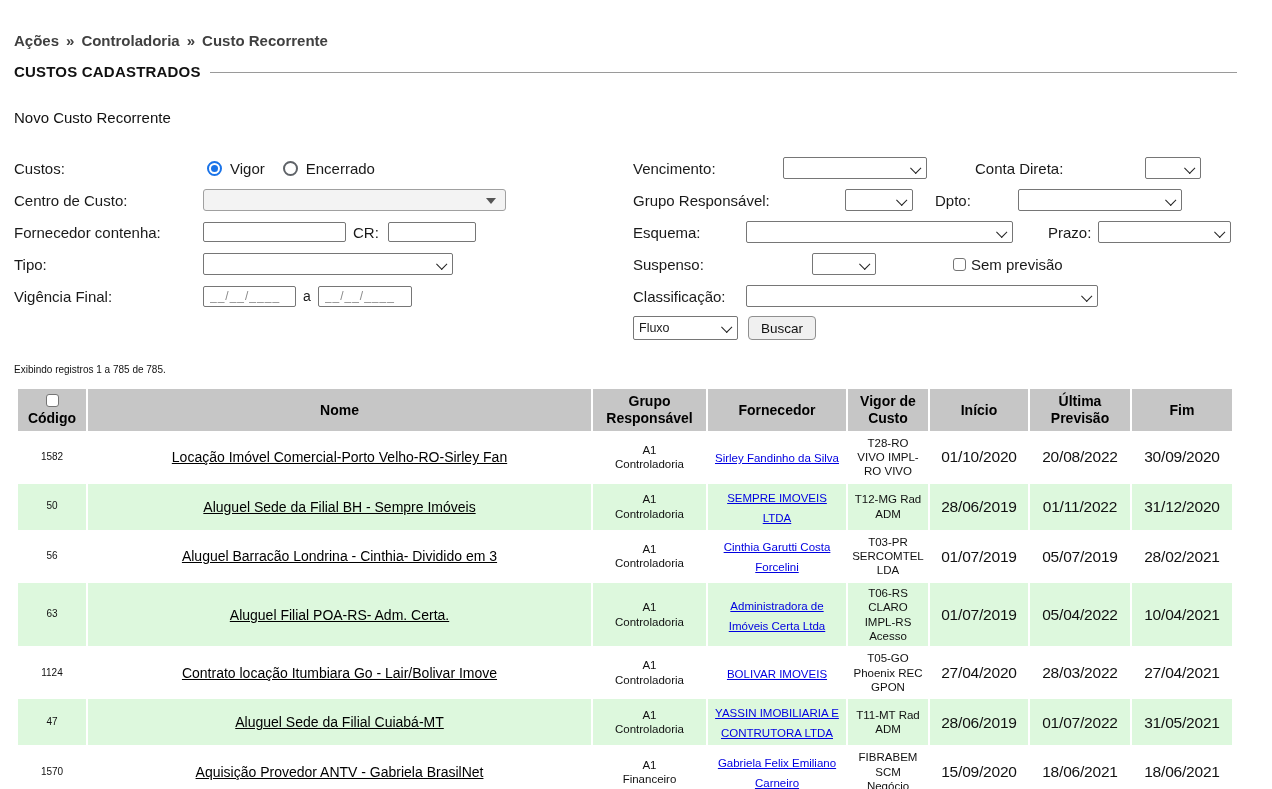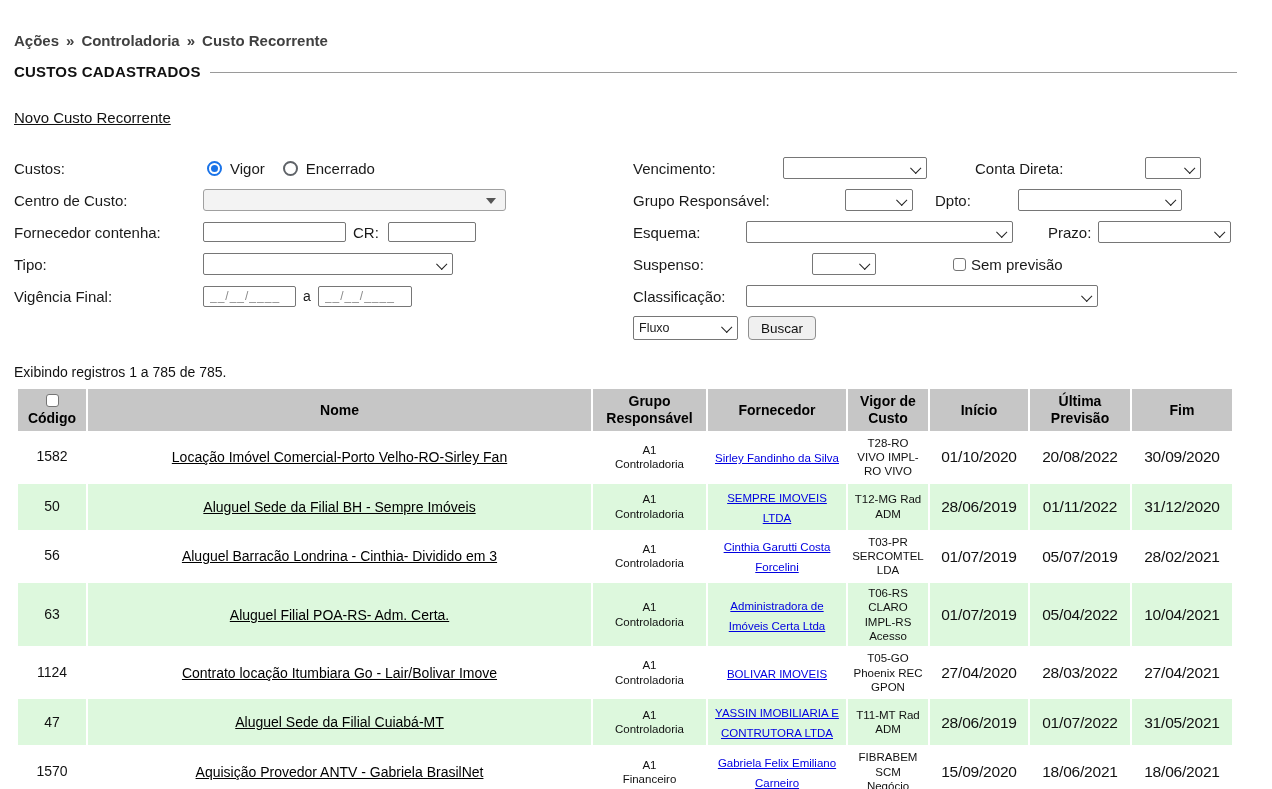--- a/index.html
+++ b/index.html
@@ -5,21 +5,21 @@
   * { margin:0; padding:0; box-sizing:border-box; }
   html,body { width:1272px; height:789px; background:#fff; overflow:hidden; }
   body { font-family:"Liberation Sans", sans-serif; color:#1a1a1a; position:relative; }
 
   
   .breadcrumb { position:absolute; left:14px; top:32px; font-size:15px; font-weight:bold; color:#404040; }
   .breadcrumb .sep { margin:0 7px; }
   .section-head { position:absolute; left:14px; top:63px; width:1223px; display:flex; align-items:center; }
   .section-title { font-size:15px; font-weight:bold; letter-spacing:.2px; color:#111; white-space:nowrap; }
   .section-rule { flex:1; border-top:1px solid #9a9a9a; margin-left:9px; margin-top:1px; }
-  .new-link { position:absolute; left:14px; top:109px; font-size:15px; color:#111; text-decoration:underline; cursor:pointer; }
+  .new-link { position:absolute; left:14px; top:109px; font-size:15px; color:#111; cursor:pointer; }
 
   
   .filters { position:absolute; left:0; top:152px; width:1272px; height:200px; }
   .fcol { position:absolute; top:0; }
   .fcol-left  { left:14px;  width:600px; }
   .fcol-right { left:633px; width:610px; }
   .frow { height:32px; display:flex; align-items:center; font-size:15px; }
   .flabel { display:inline-block; white-space:nowrap; }
   .fcol-left .flabel { width:189px; }
 
@@ -34,27 +34,27 @@
   .radio { display:inline-block; width:15px; height:15px; border-radius:50%; border:2px solid #5f6368; position:relative; background:#fff; cursor:pointer; vertical-align:-2px; }
   .radio.checked { border-color:#1a73e8; }
   .radio.checked::after { content:""; position:absolute; left:2px; top:2px; width:7px; height:7px; border-radius:50%; background:#1a73e8; }
   .rlabel { margin:0 0 0 8px; }
 
   .checkbox { display:inline-block; width:13px; height:13px; border:1px solid #757575; border-radius:3px; background:#fff; cursor:pointer; }
 
   .btn { height:24px; padding:0 12px; background:#f0f0f0; border:1px solid #8f8f8f; border-radius:4px; font-size:13.5px; font-family:"Liberation Sans",sans-serif; cursor:pointer; color:#111; }
 
   
-  .status { position:absolute; left:14px; top:364px; font-size:14px; color:#111; }
+  .status { position:absolute; left:14px; top:364px; font-size:10px; color:#111; }
   .tbl { position:absolute; left:16px; top:387px; border-collapse:separate; border-spacing:2px; table-layout:fixed; }
   .tbl th { background:#c6c6c6; font-size:14px; font-weight:bold; color:#000; text-align:center; vertical-align:middle; padding:4px 2px; line-height:1.18; }
   .tbl th .hd-check { display:block; margin:1px auto 3px auto; }
   .tbl td { background:#fff; text-align:center; vertical-align:middle; padding:3px 4px; height:40px; line-height:1.25; }
   tr.alt td, tr.sliver td { background:#ddf8dd; }
-  td.c-codigo { font-size:14px; color:#111; }
+  td.c-codigo { font-size:10px; color:#111; }
   td.c-nome a { font-size:14px; color:#000; text-decoration:underline; cursor:pointer; }
   td.c-grupo, td.c-centro { font-size:11.5px; color:#111; white-space:pre-line; }
   td.c-forn a { font-size:11.5px; color:#0000e0; text-decoration:underline; cursor:pointer; }
   td.c-date { font-size:15.5px; color:#111; letter-spacing:-.2px; white-space:nowrap; }
 </style>
 </head>
 <body>
 
 <div class="breadcrumb">
   <span>Ações</span><span class="sep">»</span><span>Controladoria</span><span class="sep">»</span><span>Custo Recorrente</span>

